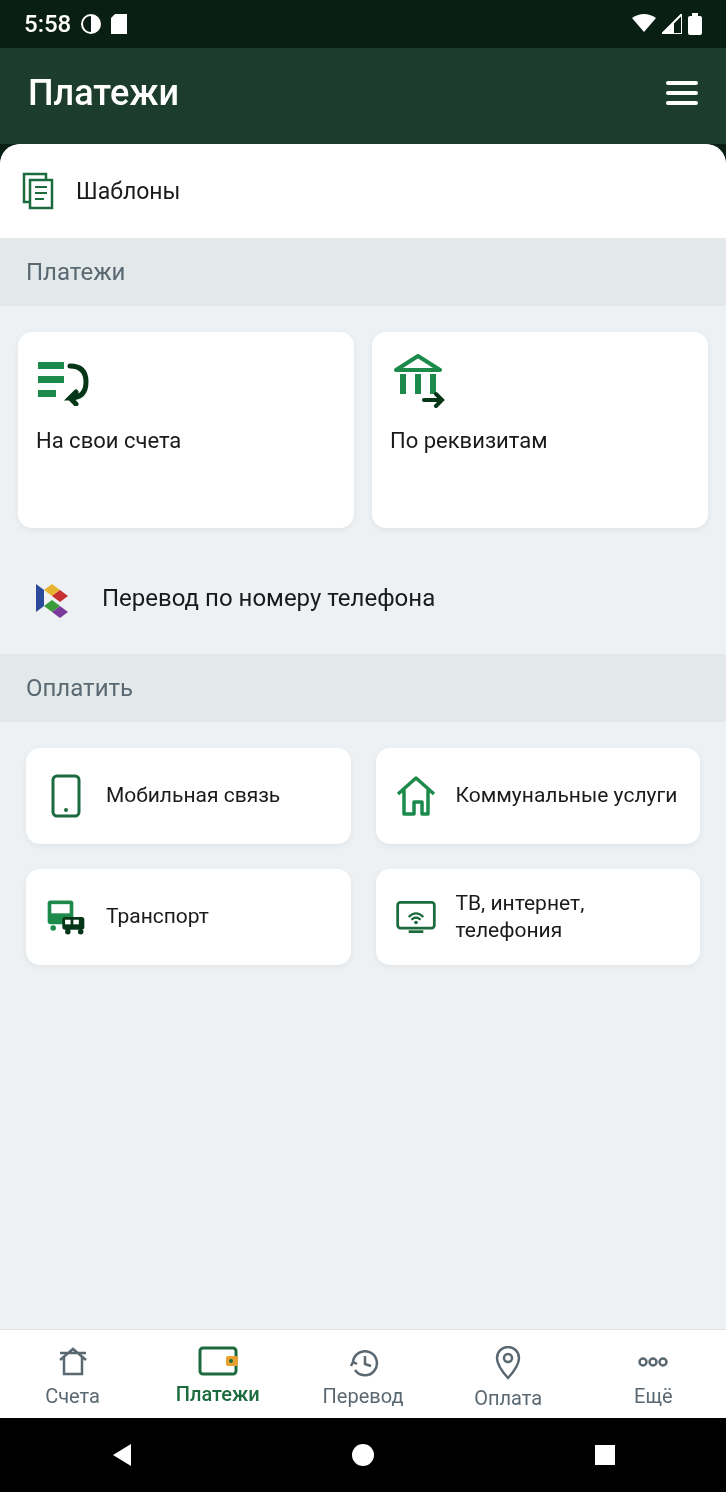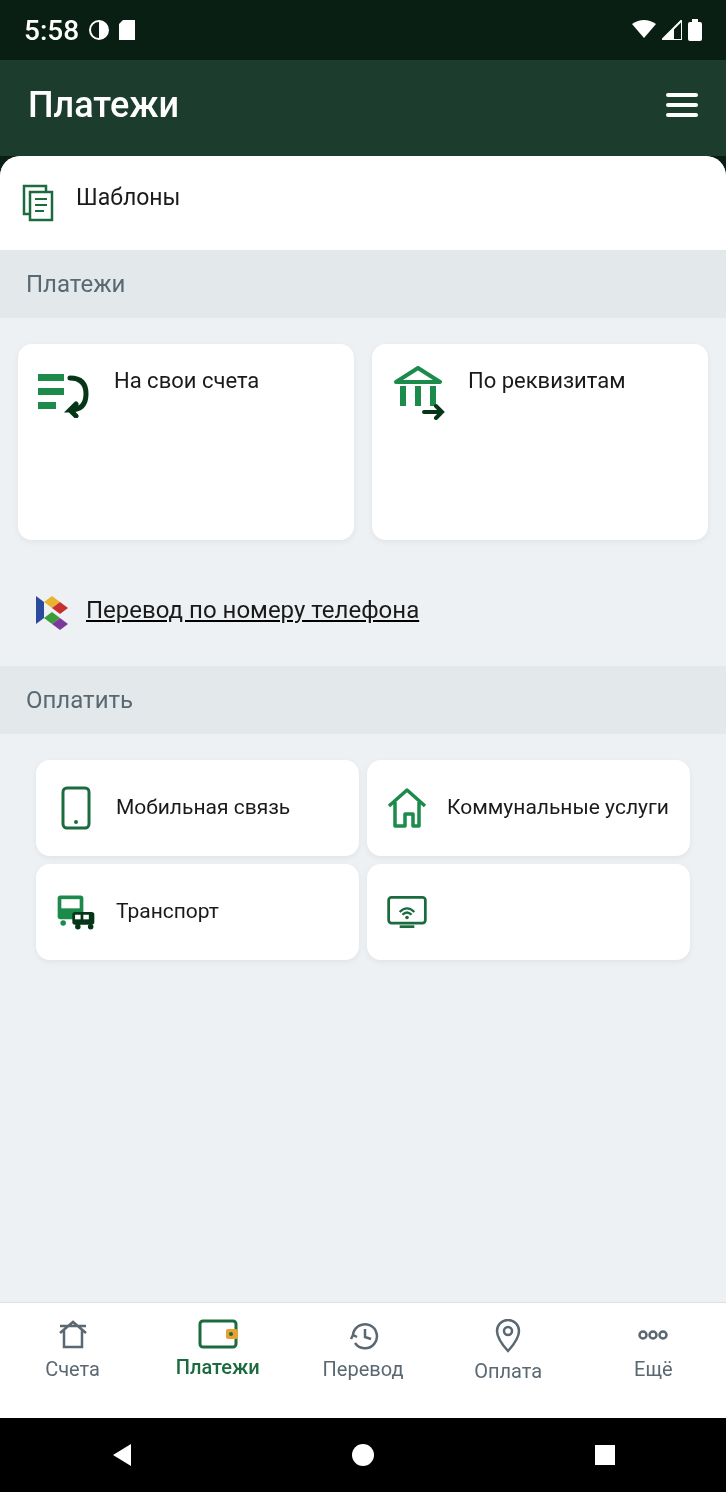--- a/index.html
+++ b/index.html
@@ -1,48 +1,48 @@
 <!DOCTYPE html>
 <html><head>
 <meta charset="utf-8">
 <style>
 * { margin: 0; padding: 0; box-sizing: border-box; font-family: -apple-system, BlinkMacSystemFont, 'Segoe UI', Roboto, sans-serif; }
 body { width: 726px; height: 1492px; background: #0a1f14; display: flex; flex-direction: column; overflow: hidden; }
 
-.status-bar { height: 60px; background: #0a1f14; display: flex; justify-content: space-between; align-items: center; padding: 0 24px; color: #fff; font-size: 28px; font-weight: 500; }
+.status-bar { height: 48px; background: #0a1f14; display: flex; justify-content: space-between; align-items: center; padding: 0 24px; color: #fff; font-size: 24px; font-weight: 500; }
 .status-left { display: flex; align-items: center; gap: 10px; }
 .status-right { display: flex; align-items: center; gap: 6px; }
 
 .header { background: #1c3d2e; padding: 24px 28px 30px; display: flex; justify-content: space-between; align-items: center; }
 .header-title { color: #fff; font-size: 36px; font-weight: 500; }
 .menu-icon { display: flex; flex-direction: column; gap: 6px; }
 .menu-icon span { width: 32px; height: 4px; background: #fff; border-radius: 2px; }
 
 .content { flex: 1; background: #eef1f3; border-radius: 20px 20px 0 0; overflow-y: auto; }
 
 .top-actions { background: #fff; display: flex; padding: 28px 20px; border-radius: 20px 20px 0 0; }
-.top-action { flex: 1; display: flex; align-items: flex-start; gap: 18px; }
+.top-action { flex: 1; display: flex; align-items: center; gap: 18px; }
 .top-action-label { font-size: 23px; color: #1a1a1a; }
 
 .section-title { padding: 20px 26px; color: #5a6872; font-size: 24px; background: #e3e8eb; }
 
 .transfer-cards { display: flex; gap: 18px; padding: 26px 18px; }
-.transfer-card { flex: 1; background: #fff; border-radius: 14px; padding: 24px 18px 30px; box-shadow: 0 2px 6px rgba(0,0,0,0.06); display: flex; gap: 22px; min-height: 196px; }
+.transfer-card { flex: 1; background: #fff; border-radius: 14px; padding: 24px 18px 30px; box-shadow: 0 2px 6px rgba(0,0,0,0.06); display: flex; flex-direction: column; gap: 22px; min-height: 196px; }
 .transfer-card-icon { height: 50px; display: flex; align-items: center; }
 .transfer-card-label { font-size: 22px; color: #1a1a1a; }
 
-.phone-transfer { display: flex; align-items: center; gap: 12px; padding: 20px 32px 32px; text-decoration: underline; }
+.phone-transfer { display: flex; align-items: center; gap: 28px; padding: 20px 32px 32px; }
 .phone-transfer-label { font-size: 24px; color: #1a1a1a; }
 
-.pay-grid { display: grid; grid-template-columns: 1fr 1fr; gap: 8px; padding: 26px 36px; }
+.pay-grid { display: grid; grid-template-columns: 1fr 1fr; gap: 25px; padding: 26px 26px; }
 .pay-card { background: #fff; border-radius: 14px; padding: 20px 18px; box-shadow: 0 2px 6px rgba(0,0,0,0.06); display: flex; align-items: center; gap: 18px; min-height: 96px; }
 .pay-card-icon { width: 44px; height: 44px; display: flex; align-items: center; justify-content: center; flex-shrink: 0; }
 .pay-card-label { font-size: 21px; color: #1a1a1a; line-height: 1.3; }
 
-.bottom-nav { background: #fff; display: flex; justify-content: space-around; padding: 16px 0 35px; border-top: 1px solid #e0e0e0; }
+.bottom-nav { background: #fff; display: flex; justify-content: space-around; padding: 16px 0 8px; border-top: 1px solid #e0e0e0; }
 .nav-item { display: flex; flex-direction: column; align-items: center; gap: 6px; flex: 1; }
 .nav-label { font-size: 20px; color: #5a6872; }
 .nav-item.active .nav-label { color: #1c6b3e; font-weight: 500; }
 
 .android-nav { background: #000; height: 74px; display: flex; justify-content: space-around; align-items: center; }
 
 svg { display: block; }
 </style>
 </head>
 <body>
@@ -174,20 +174,21 @@
     </div>
     <div class="pay-card">
       <div class="pay-card-icon">
         <svg width="48" height="40" viewBox="0 0 48 40">
             <rect x="4" y="4" width="40" height="28" rx="3" fill="none" stroke="#1c6b3e" stroke-width="3"></rect>
             <line x1="16" y1="36" x2="32" y2="36" stroke="#1c6b3e" stroke-width="3"></line>
             <path d="M16 20 Q24 12 32 20 M19 23 Q24 18 29 23" fill="none" stroke="#1c6b3e" stroke-width="2.5"></path>
             <circle cx="24" cy="26" r="2" fill="#1c6b3e"></circle>
           </svg>
       </div>
+      <span class="pay-card-label">ТВ, интернет, телефония</span>
     </div>
   </div>
 
 </div>
 
 <div class="bottom-nav">
   <div class="nav-item">
     <svg width="34" height="32" viewBox="0 0 34 32">
         <path d="M4 14 L17 3 L30 14 M8 11 L8 28 L26 28 L26 11 M4 7 L30 7" fill="none" stroke="#5a6872" stroke-width="2.5"></path>
       </svg>

